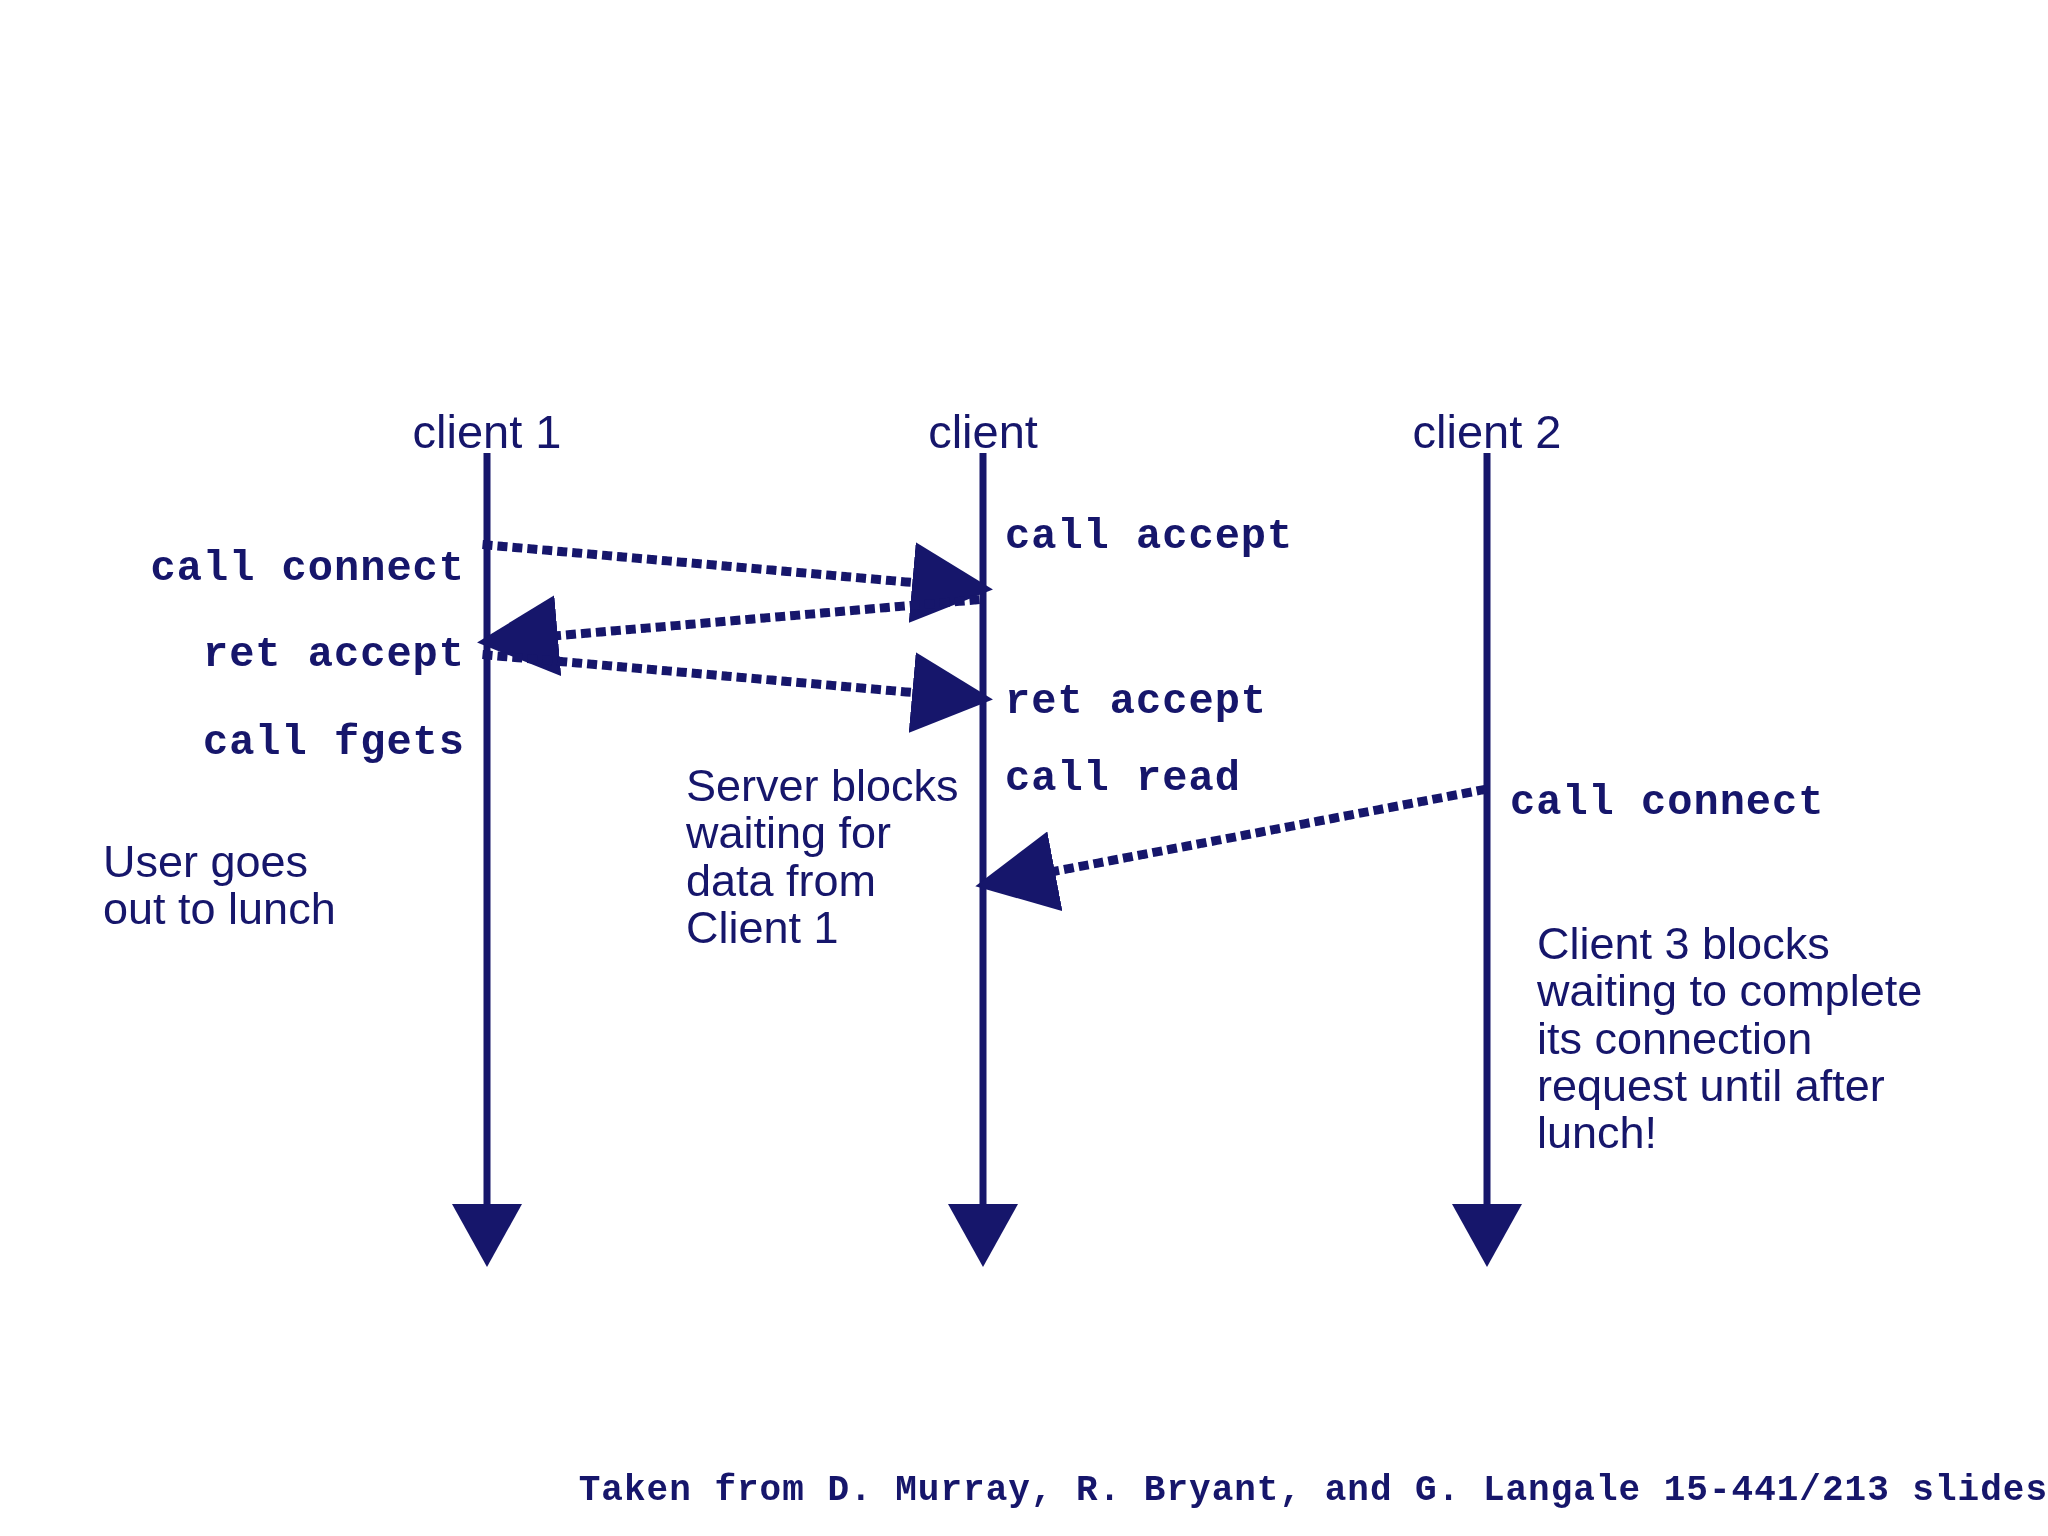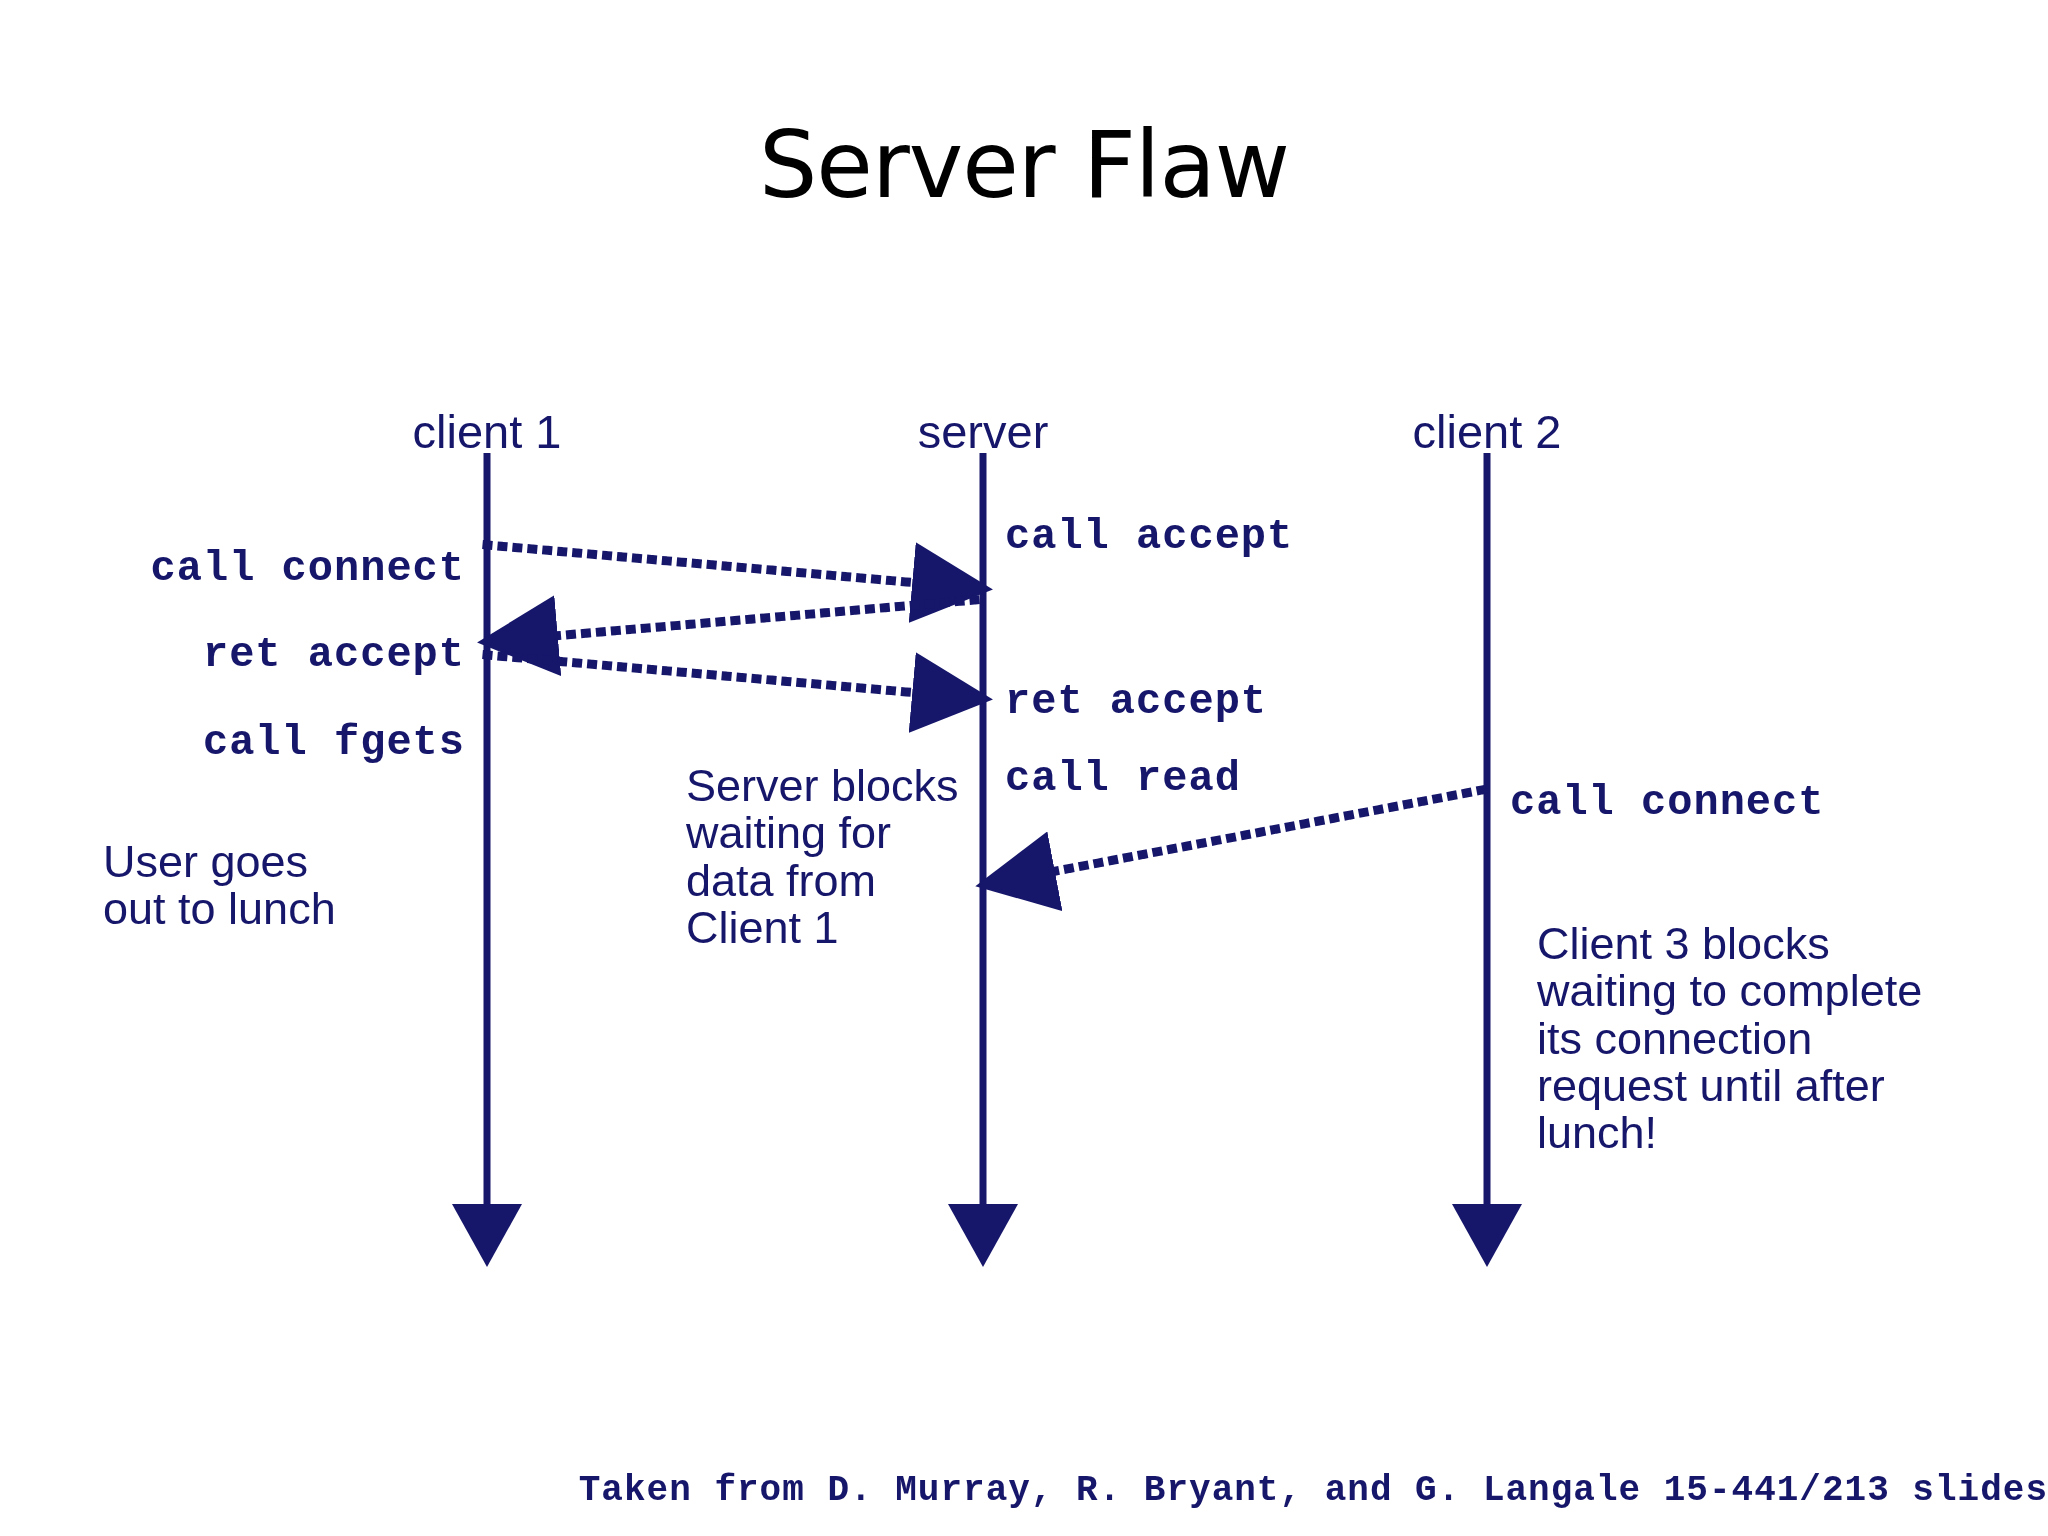--- a/index.html
+++ b/index.html
@@ -76,21 +76,20 @@
     width: 2048px;
     height: 1536px;
     pointer-events: none;
   }
 </style>
 </head>
 <body>
 
 <div class="slide">
 
-  <div id="title">Server Flaw</div>
 
   <svg class="diagram" viewBox="0 0 2048 1536" xmlns="http://www.w3.org/2000/svg">
     <defs>
       <marker id="solid-head" markerWidth="10" markerHeight="10" refX="4" refY="5" orient="auto" markerUnits="strokeWidth">
         <path d="M0,0 L9,5 L0,10 z" fill="#16166b"></path>
       </marker>
       <marker id="dot-head" markerWidth="9" markerHeight="9" refX="7" refY="4.5" orient="auto" markerUnits="strokeWidth">
         <path d="M0,0 L9,4.5 L0,9 z" fill="#16166b"></path>
       </marker>
     </defs>
@@ -101,21 +100,21 @@
       </g>
     <g id="message-layer">
         <line x1="487" y1="545" x2="975" y2="588" stroke="#16166b" stroke-width="9" stroke-dasharray="1 14" stroke-linecap="square" marker-end="url(#dot-head)"></line>
         <line x1="975" y1="600" x2="495" y2="641" stroke="#16166b" stroke-width="9" stroke-dasharray="1 14" stroke-linecap="square" marker-end="url(#dot-head)"></line>
         <line x1="487" y1="655" x2="975" y2="698" stroke="#16166b" stroke-width="9" stroke-dasharray="1 14" stroke-linecap="square" marker-end="url(#dot-head)"></line>
         <line x1="1482" y1="790" x2="993" y2="883" stroke="#16166b" stroke-width="9" stroke-dasharray="1 14" stroke-linecap="square" marker-end="url(#dot-head)"></line>
       </g>
   </svg>
 
   <div class="col-head" style="left:487px; top:404px;">client 1</div>
-  <div class="col-head" style="left:983px; top:404px;">server</div>
+  <div class="col-head" style="left:983px; top:404px;">client</div>
   <div class="col-head" style="left:1487px; top:404px;">client 2</div>
 
   <div class="mono right" style="left:465px; top:545px;">call connect</div>
   <div class="mono right" style="left:465px; top:631px;">ret accept</div>
   <div class="mono right" style="left:465px; top:719px;text-align:center;">call fgets</div>
 
   <div class="mono" style="left:1005px; top:513px;">call accept</div>
   <div class="mono" style="left:1005px; top:678px;">ret accept</div>
   <div class="mono" style="left:1005px; top:755px;">call read</div>
 

